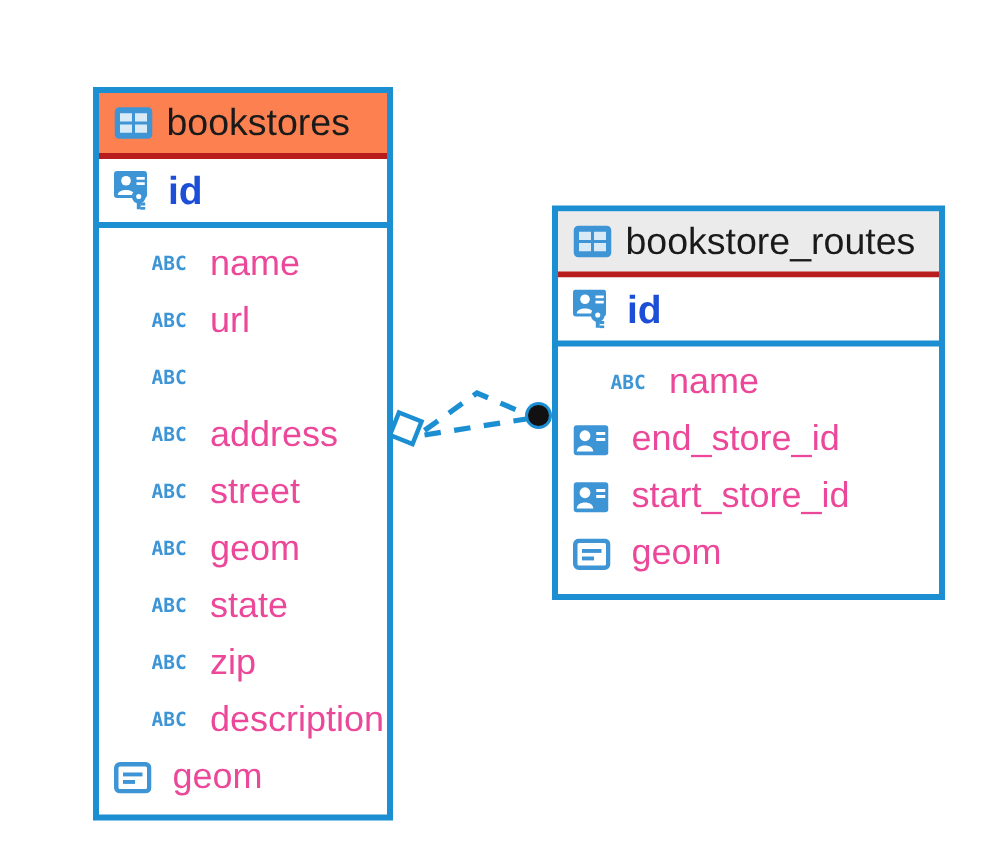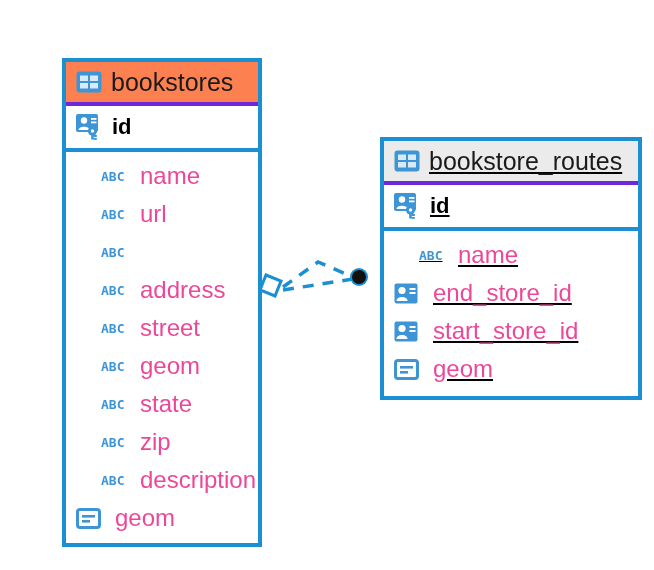--- a/index.html
+++ b/index.html
@@ -30,35 +30,34 @@
   }
 
   #entity-bookstores {
     left: 62px;
     top: 58px;
     width: 200px;
     height: 489px;
   }
 
   #entity-bookstore-routes {
-    left: 380px;
+    left: 368px;
     top: 137px;
     width: 262px;
     height: 263px;
-    text-decoration: underline;
   }
 
   .entity-header {
     box-sizing: border-box;
     display: flex;
     align-items: center;
     gap: 9px;
     padding: 0 10px;
     height: 44px;
-    border-bottom: 4px solid #6d28d9;
+    border-bottom: 4px solid #b91c1c;
   }
   .entity-header.orange { background: #fd8050; }
   .entity-header.grey   { background: #ebebeb; }
 
   .entity-title {
     font-size: 25px;
     color: #1a1a1a;
     line-height: 1;
     white-space: nowrap;
   }
@@ -67,23 +66,23 @@
     box-sizing: border-box;
     display: flex;
     align-items: center;
     gap: 9px;
     padding: 0 10px;
     height: 46px;
     border-bottom: 4px solid #1b8fd1;
     background: #ffffff;
   }
   .pk-label {
-    font-size: 22px;
+    font-size: 26px;
     font-weight: bold;
-    color: #000000;
+    color: #1d4ed8;
     line-height: 1;
   }
 
   .attr-list {
     padding: 5px 0 4px 0;
   }
   .attr-row {
     box-sizing: border-box;
     display: flex;
     align-items: center;

